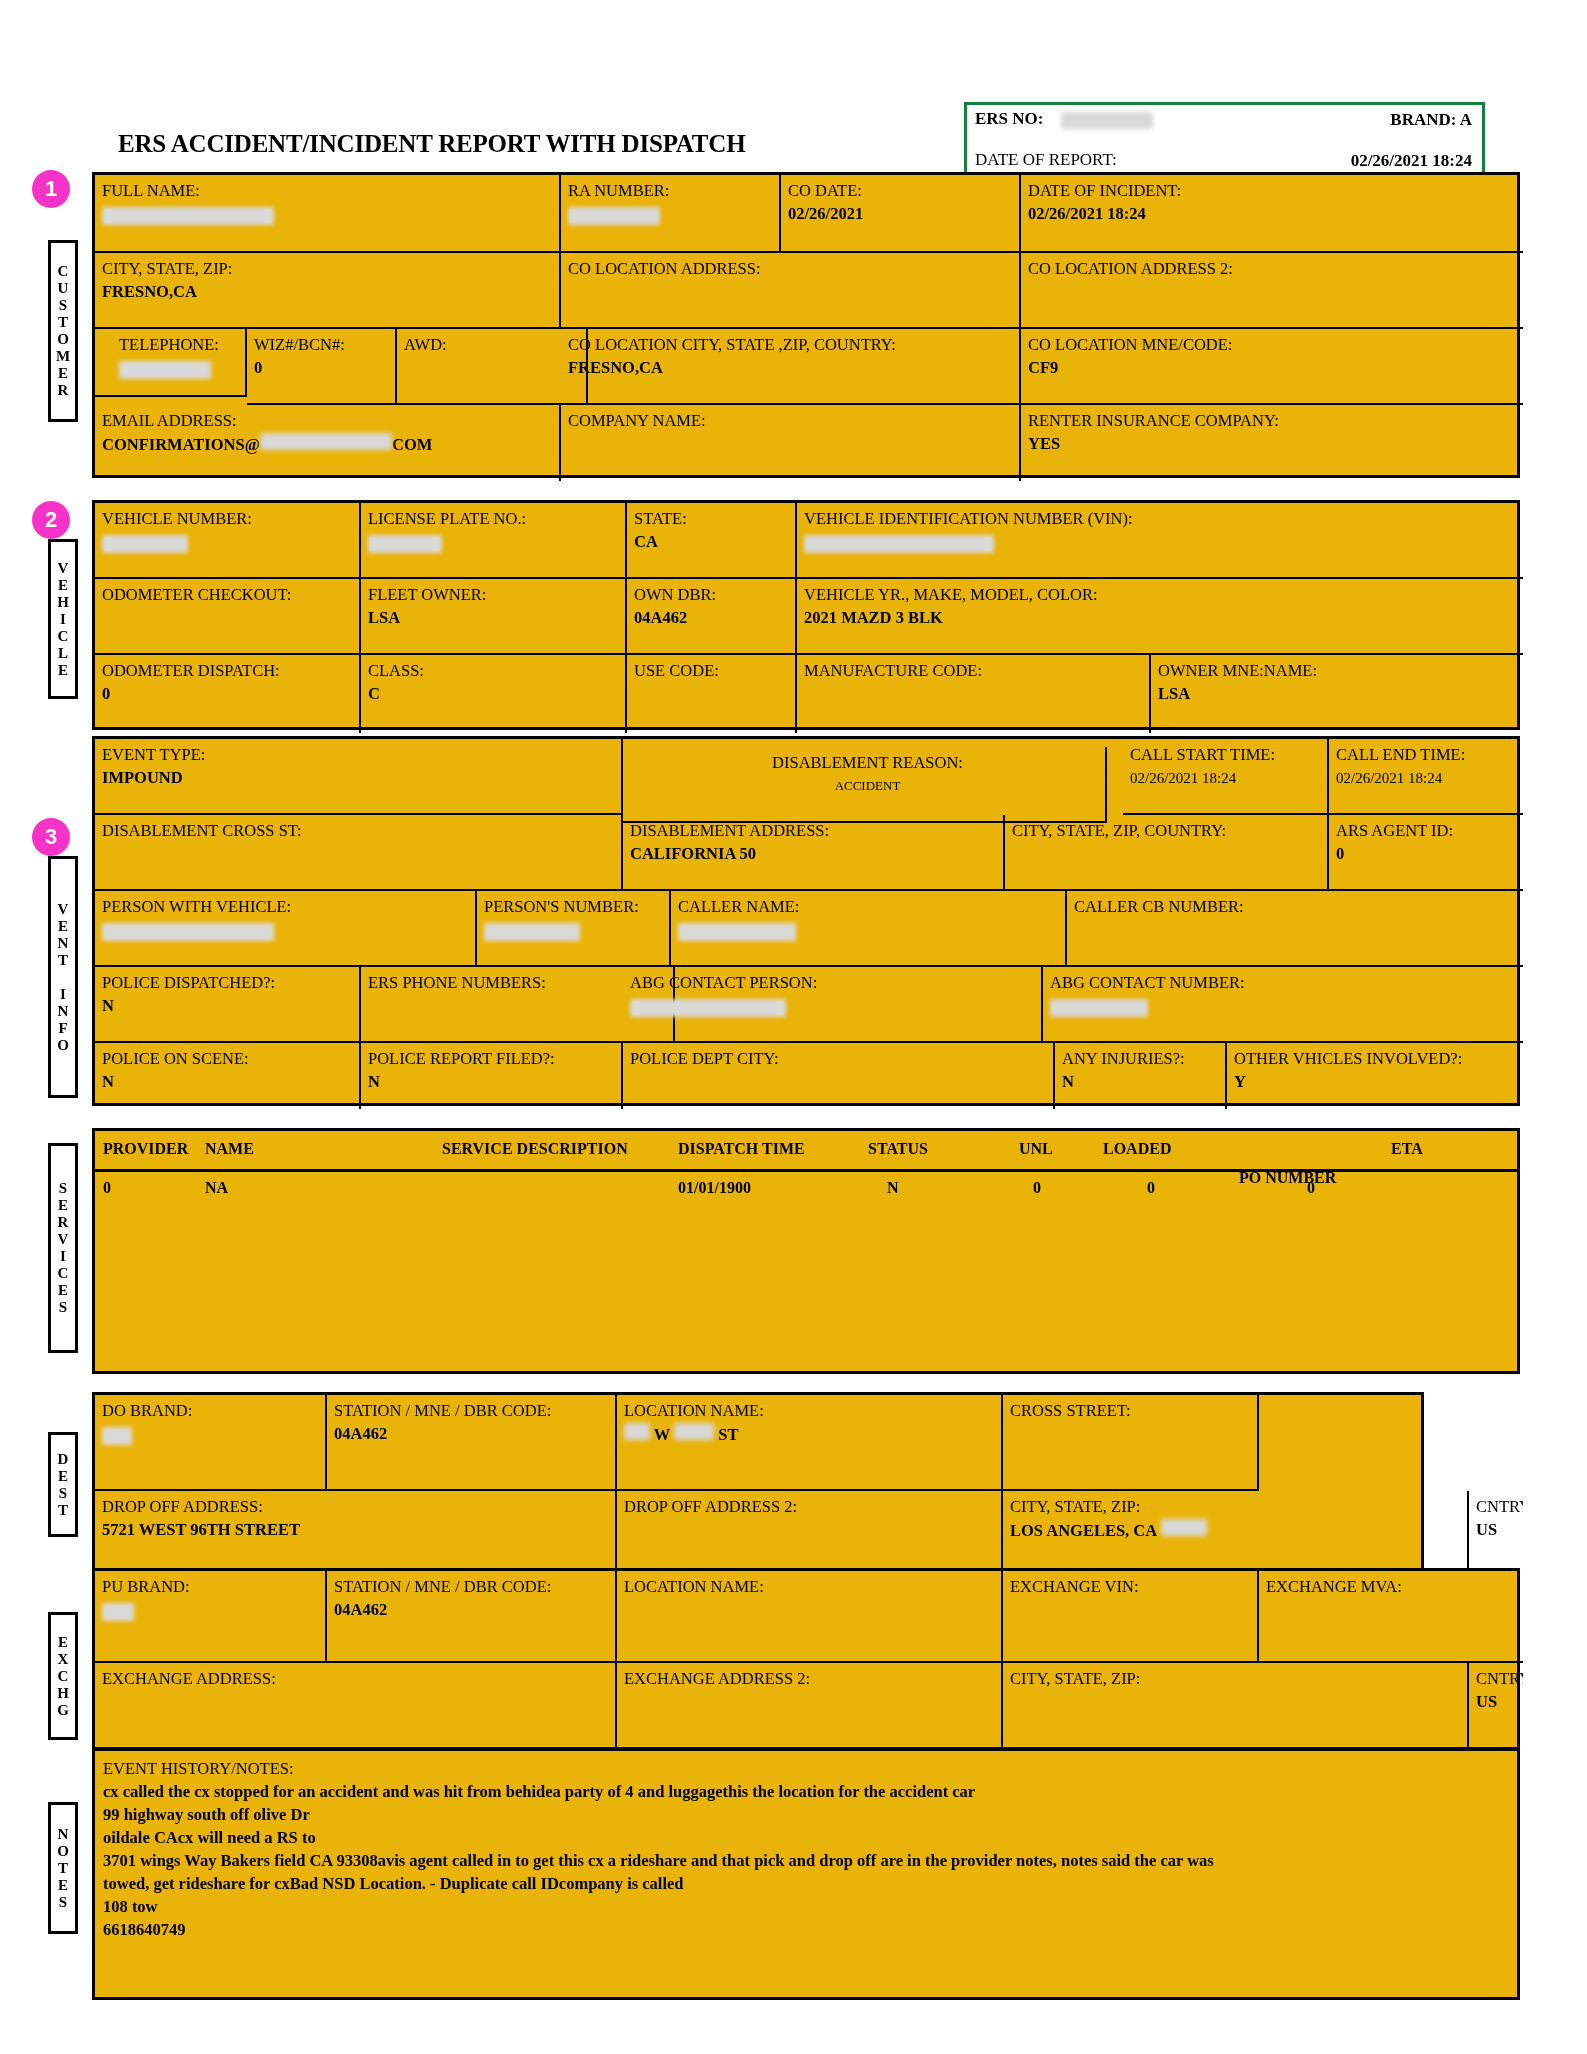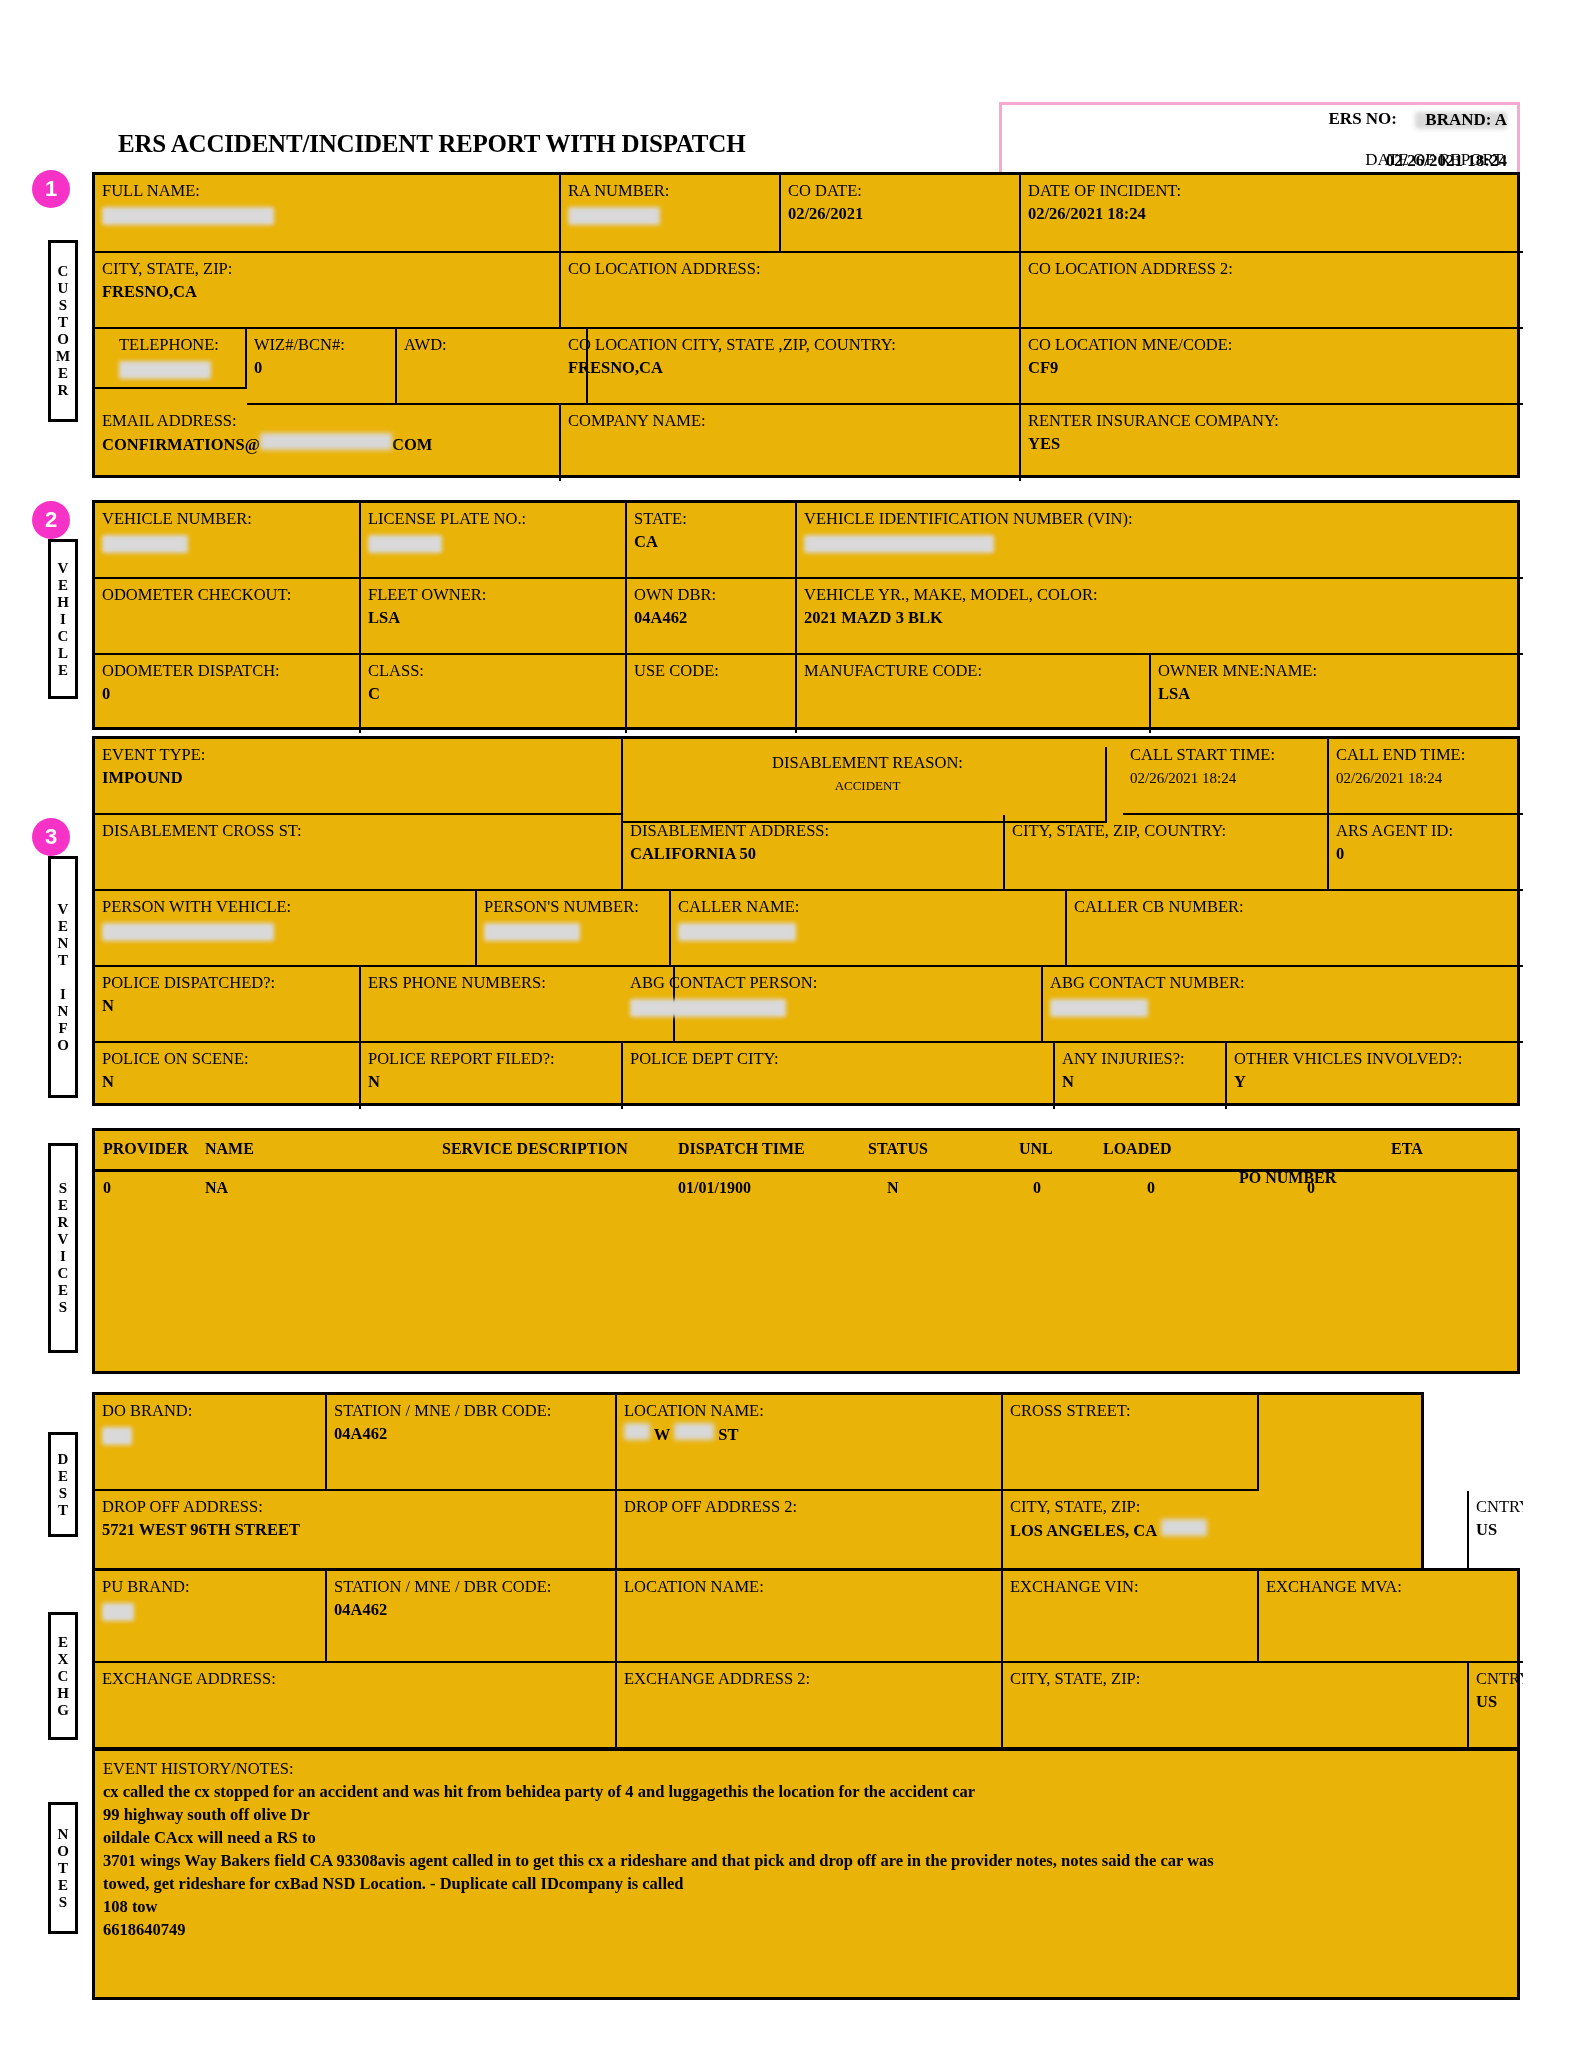--- a/index.html
+++ b/index.html
@@ -34,27 +34,26 @@
     position: absolute;
     left: 118px;
     top: 78px;
     font-size: 25px;
     font-weight: bold;
     letter-spacing: -0.2px;
     white-space: nowrap;
   }
   .header-box {
     position: absolute;
-    left: 999px;
+    left: 964px;
     top: 50px;
     width: 521px;
     height: 82px;
-    border: 3px solid #f9a8d4;
+    border: 3px solid #15803d;
     box-sizing: border-box;
-    text-align: right;
   }
   .header-row {
     position: relative;
     height: 41px;
     box-sizing: border-box;
     padding: 4px 10px 0 8px;
   }
   .header-row .lbl {
     font-size: 17px;
     font-weight: bold;
@@ -249,21 +248,21 @@
     </div>
     <div class="cell" style="left:466px;top:78px;width:460px;height:76px;">
       <div class="lbl">CO LOCATION ADDRESS:</div>
       <div class="val"></div>
     </div>
     <div class="cell nb-r" style="left:926px;top:78px;width:502px;height:76px;">
       <div class="lbl">CO LOCATION ADDRESS 2:</div>
       <div class="val"></div>
     </div>
 
-    <div class="cell" style="left:0;top:154px;width:152px;height:60px;padding-left:24px;">
+    <div class="cell" style="left:0;top:154px;width:152px;height:68px;padding-left:24px;">
       <div class="lbl">TELEPHONE:</div>
       <div class="redact" style="width:92px;height:18px;margin-top:6px;"></div>
     </div>
     <div class="cell" style="left:152px;top:154px;width:150px;height:76px;">
       <div class="lbl">WIZ#/BCN#:</div>
       <div class="val">0</div>
     </div>
     <div class="cell" style="left:302px;top:154px;width:191px;height:76px;">
       <div class="lbl">AWD:</div>
       <div class="val"></div>

